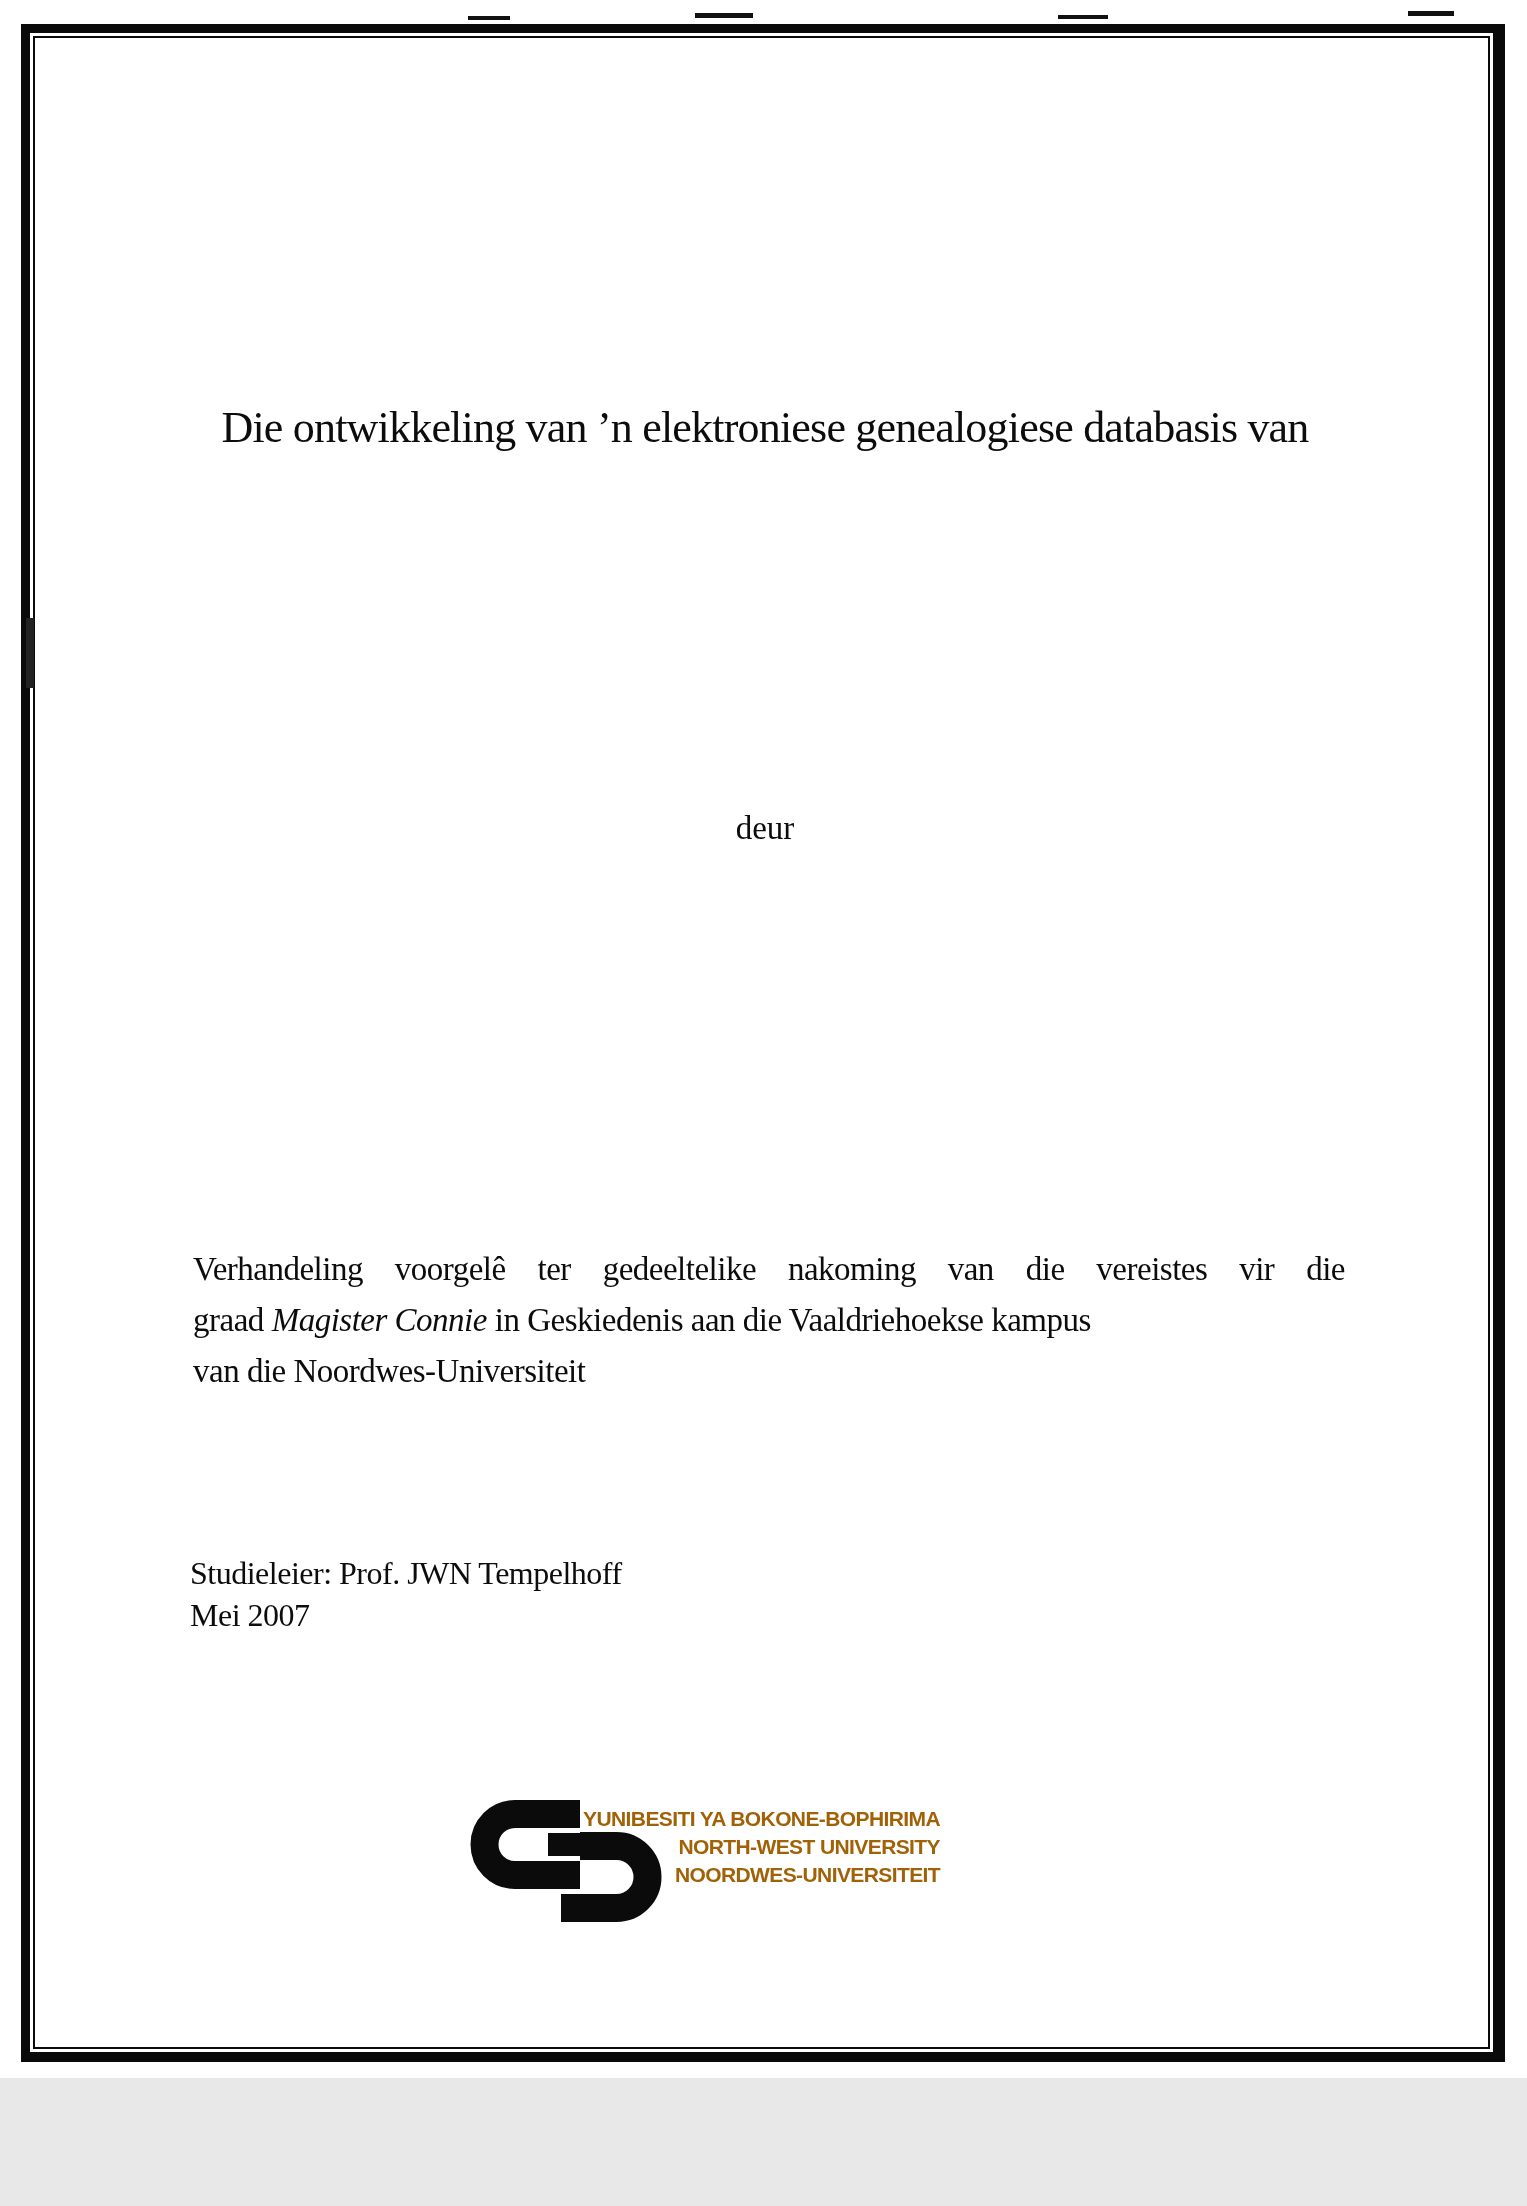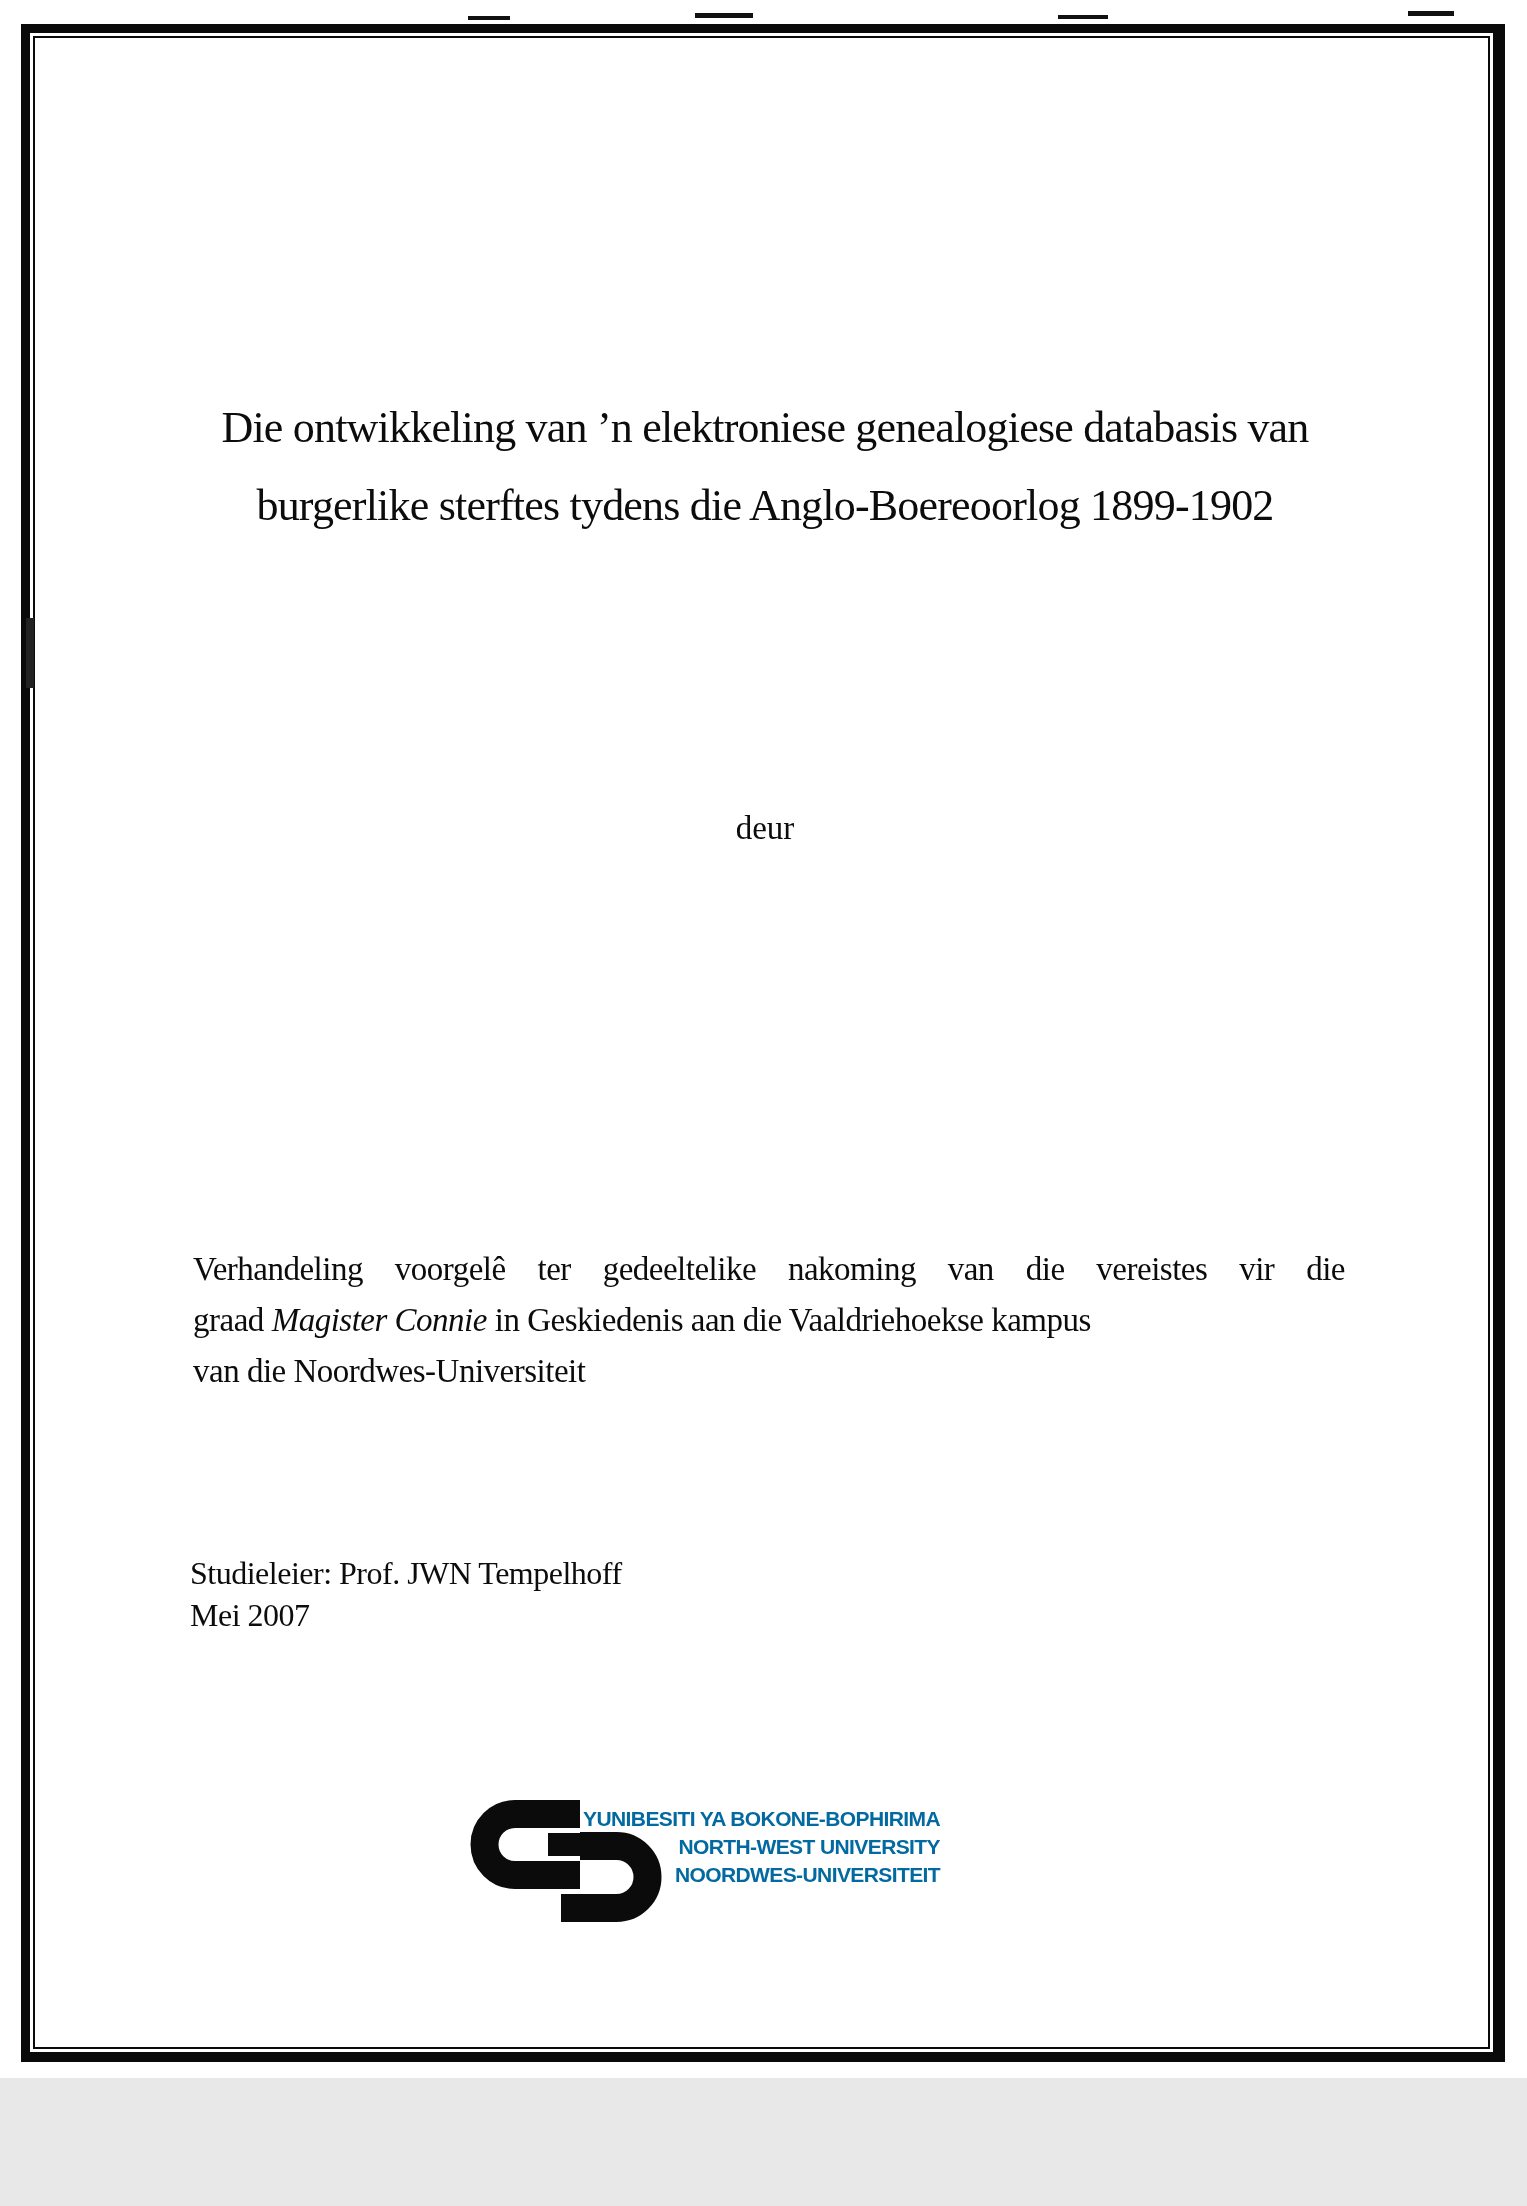--- a/index.html
+++ b/index.html
@@ -91,41 +91,40 @@
   .logo-text {
     position: absolute;
     right: 587px; top: 1805px;
     text-align: right;
     white-space: nowrap;
     font-family: "Liberation Sans", "DejaVu Sans", sans-serif;
     font-weight: 700;
     font-size: 21px;
     line-height: 28px;
     letter-spacing: -0.6px;
-    color: #0369a1;
+    color: #a16207;
   }
 </style>
 </head>
 <body>
 
 <div class="page">
 
   <div class="frame-outer">
     <div class="frame-inner"></div>
   </div>
 
   <div class="artifact a1"></div>
   <div class="artifact a2"></div>
   <div class="artifact a3"></div>
   <div class="artifact a4"></div>
   <div class="artifact a5"></div>
 
   <h1 class="title">
     <div>Die ontwikkeling van ’n elektroniese genealogiese databasis van</div>
-    <div>burgerlike sterftes tydens die Anglo-Boereoorlog 1899-1902</div>
   </h1>
 
   <div class="byline">deur</div>
 
 
   <div class="statement">
     <div class="st-just">Verhandeling voorgelê ter gedeeltelike nakoming van die vereistes vir die</div>
     <div>
       <span class="sp">graad</span><span class="it sp">Magister Connie</span><span>in Geskiedenis aan die Vaaldriehoekse kampus</span>
     </div>

